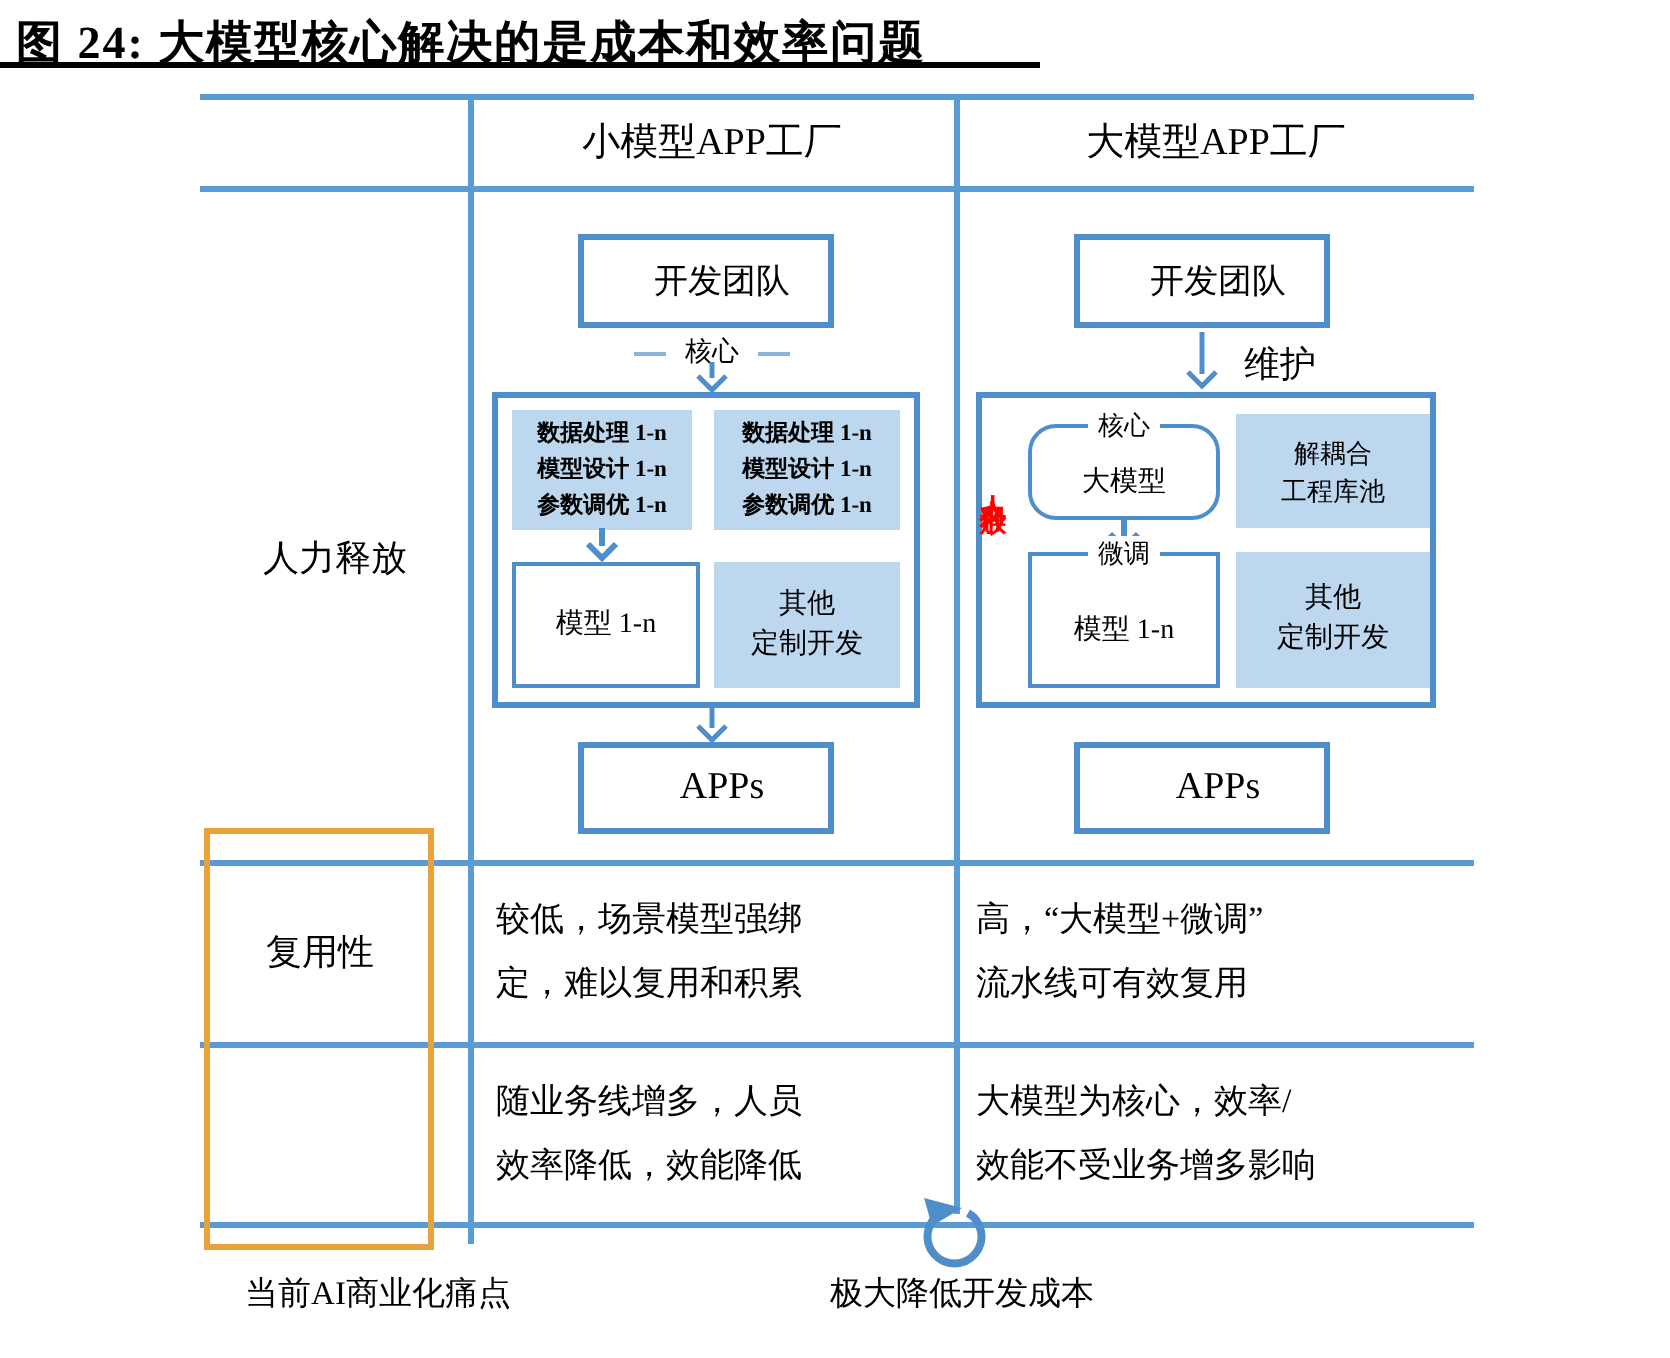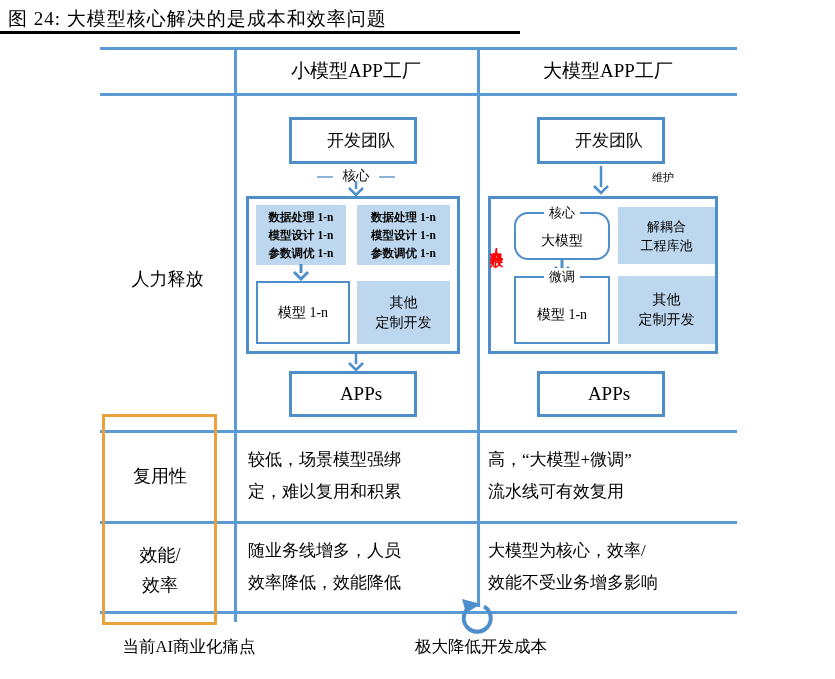--- a/index.html
+++ b/index.html
@@ -27,21 +27,21 @@
   .cmp{position:absolute;font-size:17px;line-height:32px;}
   .cap{position:absolute;font-size:16.5px;text-align:center;}
   .tab-label{position:absolute;top:-10px;left:50%;transform:translateX(-50%);
        background:#fff;padding:0 5px;font-size:13px;white-space:nowrap;}
   .core-dash{display:inline-block;width:16px;height:2px;background:#8FB4DB;vertical-align:middle;}
   .vert-red{position:absolute;writing-mode:vertical-rl;text-orientation:upright;
        color:#F00;font-weight:bold;font-size:13.5px;letter-spacing:2px;}
   .watermark{position:absolute;font-size:21px;font-weight:bold;color:#969696;
        text-shadow:2px 2px 0 #ffffff,1px 1px 0 #e8e8e8;letter-spacing:1px;
        font-family:"Liberation Sans","DejaVu Sans",sans-serif;}
-  .title{position:absolute;left:8px;top:6px;font-size:19px;font-weight:normal;letter-spacing:1px;}
+  .title{position:absolute;left:8px;top:6px;font-size:23px;font-weight:bold;letter-spacing:1px;}
   .title-rule{position:absolute;left:0;top:31px;width:520px;height:3px;background:#000;}
   svg{display:block;}
 </style>
 </head>
 <body>
 
 <div class="canvas">
 
   <div class="title">图 24:  大模型核心解决的是成本和效率问题</div>
   <div class="title-rule"></div>
@@ -54,24 +54,20 @@
   <div class="vline" style="left:234px;top:47px;height:575px;"></div>
   <div class="vline" style="left:477px;top:47px;height:560px;"></div>
 
   <div class="abs" style="left:102px;top:414px;width:115px;height:211px;border:3.5px solid #E9A13B;box-sizing:border-box;"></div>
 
   <div class="lbl t19" style="left:240px;top:58px;width:232px;">小模型APP工厂</div>
   <div class="lbl t19" style="left:483px;top:58px;width:250px;">大模型APP工厂</div>
 
   <div class="lbl" style="left:100px;top:267px;width:135px;font-size:18px;">人力释放</div>
   <div class="lbl" style="left:103px;top:464px;width:114px;font-size:18px;">复用性</div>
-  <div class="lbl" style="left:103px;top:540px;width:114px;font-size:18px;line-height:30px;">
-    <span style="display:block;">效能/</span>
-    <span style="display:block;">效率</span>
-  </div>
 
   <div class="box t17" style="left:289px;top:117px;width:128px;height:47px;">
     <span>开发团队</span>
   </div>
 
   <div class="abs" style="left:290px;top:167px;width:132px;text-align:center;font-size:13.5px;white-space:nowrap;">
     <span class="core-dash"></span>
     <span style="padding:0 6px;">核心</span>
     <span class="core-dash"></span>
   </div>
@@ -113,21 +109,21 @@
     <span>APPs</span>
   </div>
 
   <div class="box t17" style="left:537px;top:117px;width:128px;height:47px;">
     <span>开发团队</span>
   </div>
   <svg class="abs" style="left:590px;top:166px;" width="22" height="29">
     <line x1="11" y1="0" x2="11" y2="21" stroke="#4E8FCB" stroke-width="2.5"></line>
     <polyline points="4,20 11,27 18,20" fill="none" stroke="#4E8FCB" stroke-width="2.5"></polyline>
   </svg>
-  <div class="abs" style="left:652px;top:170px;font-size:11px;">维护</div>
+  <div class="abs" style="left:622px;top:170px;font-size:18px;">维护</div>
 
   <div class="abs" style="left:488px;top:196px;width:230px;height:158px;border:3px solid #4E8FCB;box-sizing:border-box;"></div>
   <div class="vert-red" style="left:487px;top:237px;height:80px;">人力释放</div>
 
   <div class="box2" style="left:514px;top:212px;width:96px;height:48px;border-radius:14px;font-size:14px;align-items:flex-end;">
     <span class="tab-label">核心</span>
     <span style="margin-bottom:8px;">大模型</span>
   </div>
   <div class="shaded t13" style="left:618px;top:207px;width:97px;height:57px;">
     <span>解耦合</span>

